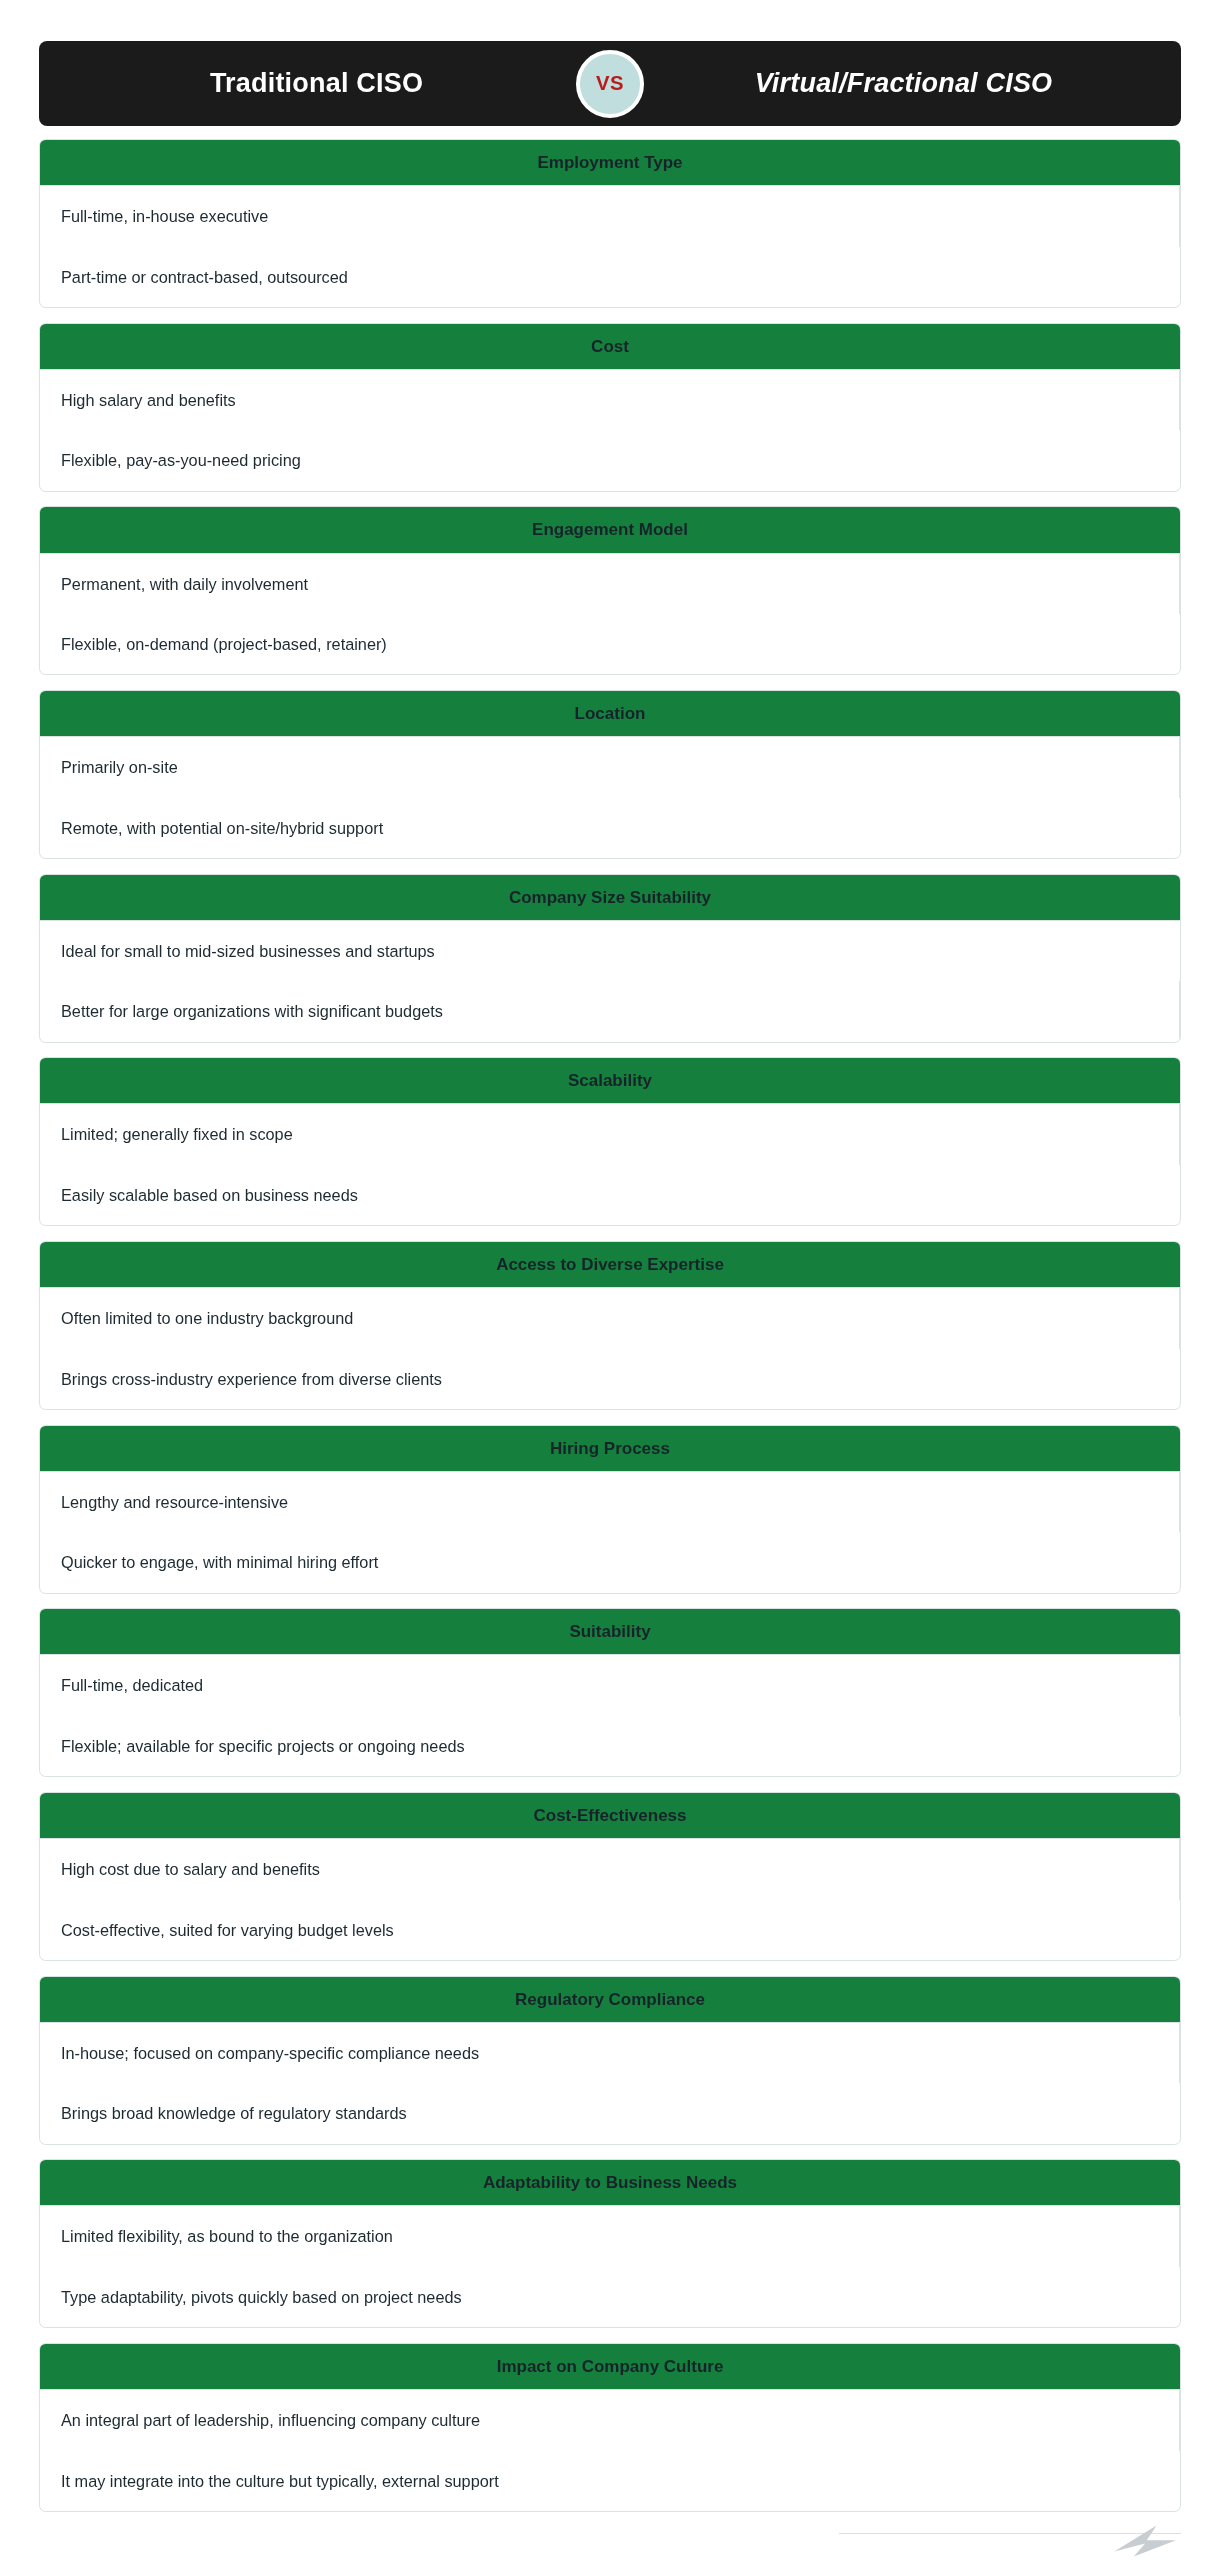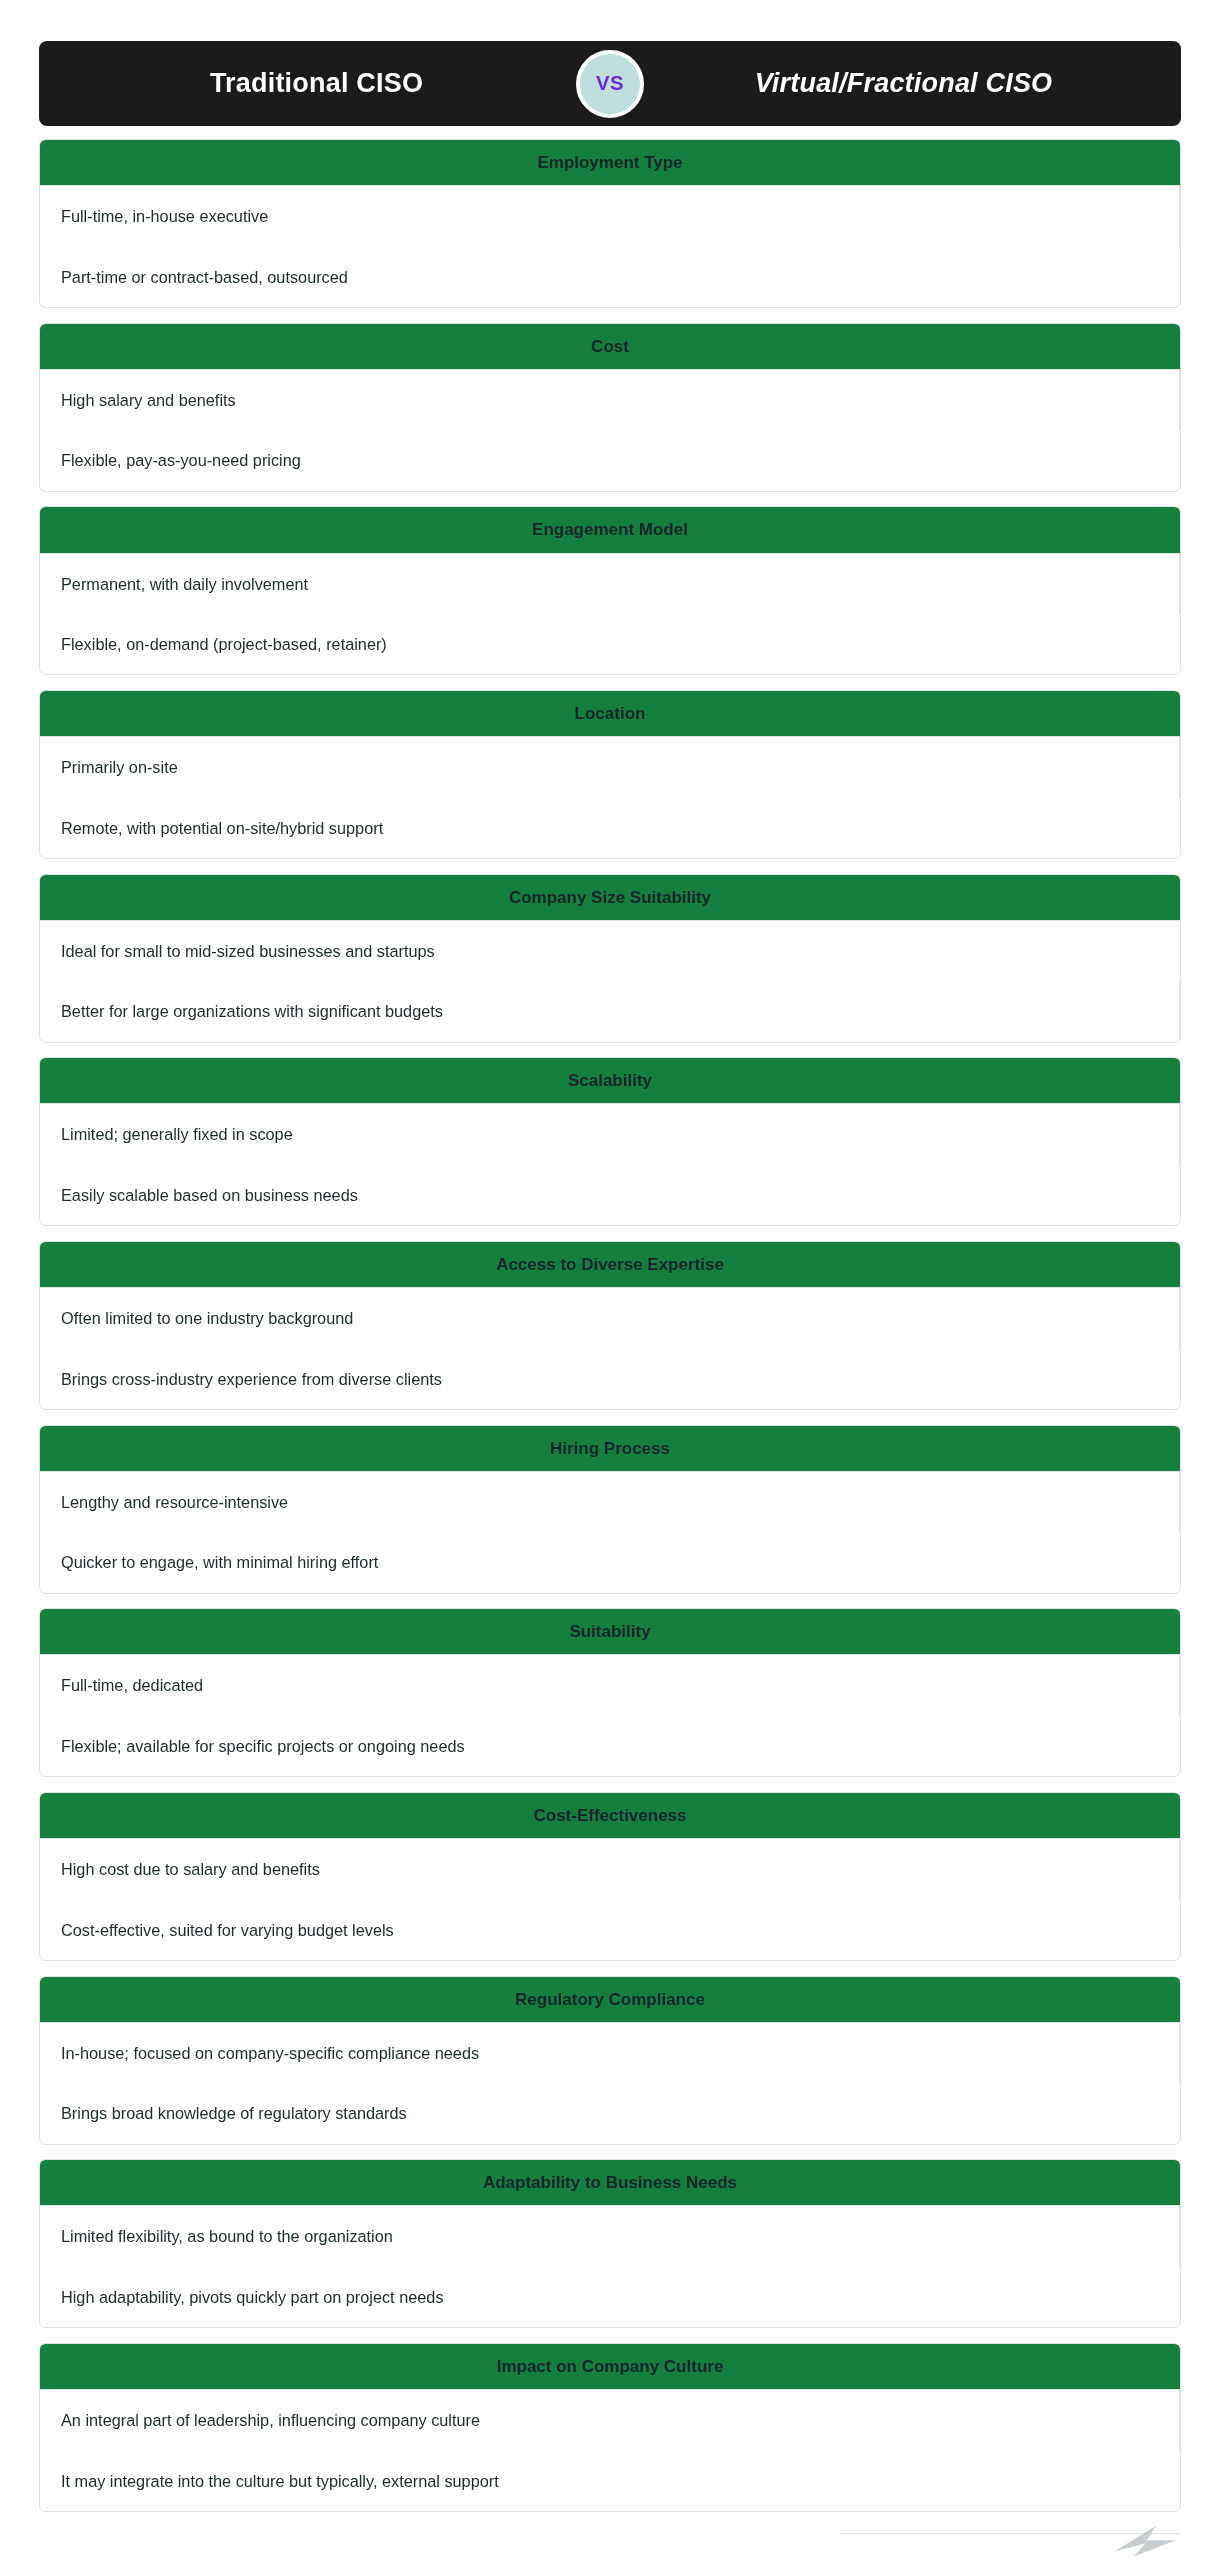--- a/index.html
+++ b/index.html
@@ -52,21 +52,21 @@
     transform: translate(-50%, -50%);
     width: 68px;
     height: 68px;
     border-radius: 50%;
     background: #bfdedd;
     border: 4.9px solid #ffffff;
     box-sizing: border-box;
     display: flex;
     align-items: center;
     justify-content: center;
-    color: #6d28d9;
+    color: #b91c1c;
     font-size: 20.3px;
     font-weight: bold;
     letter-spacing: 0.4px;
   }
 
   
   .row {
     border: 0.8px solid #d9e3e2;
     border-radius: 6.5px;
     background: #ffffff;
@@ -253,21 +253,21 @@
           </div>
         </div>
       </div>
       <div class="row">
         <div class="row-title">Adaptability to Business Needs</div>
         <div class="row-body">
           <div class="cell left">
             <span>Limited flexibility, as bound to the organization</span>
           </div>
           <div class="cell right">
-            <span>High adaptability, pivots quickly part on project needs</span>
+            <span>Type adaptability, pivots quickly based on project needs</span>
           </div>
         </div>
       </div>
       <div class="row">
         <div class="row-title">Impact on Company Culture</div>
         <div class="row-body">
           <div class="cell left">
             <span>An integral part of leadership, influencing company culture</span>
           </div>
           <div class="cell right">

